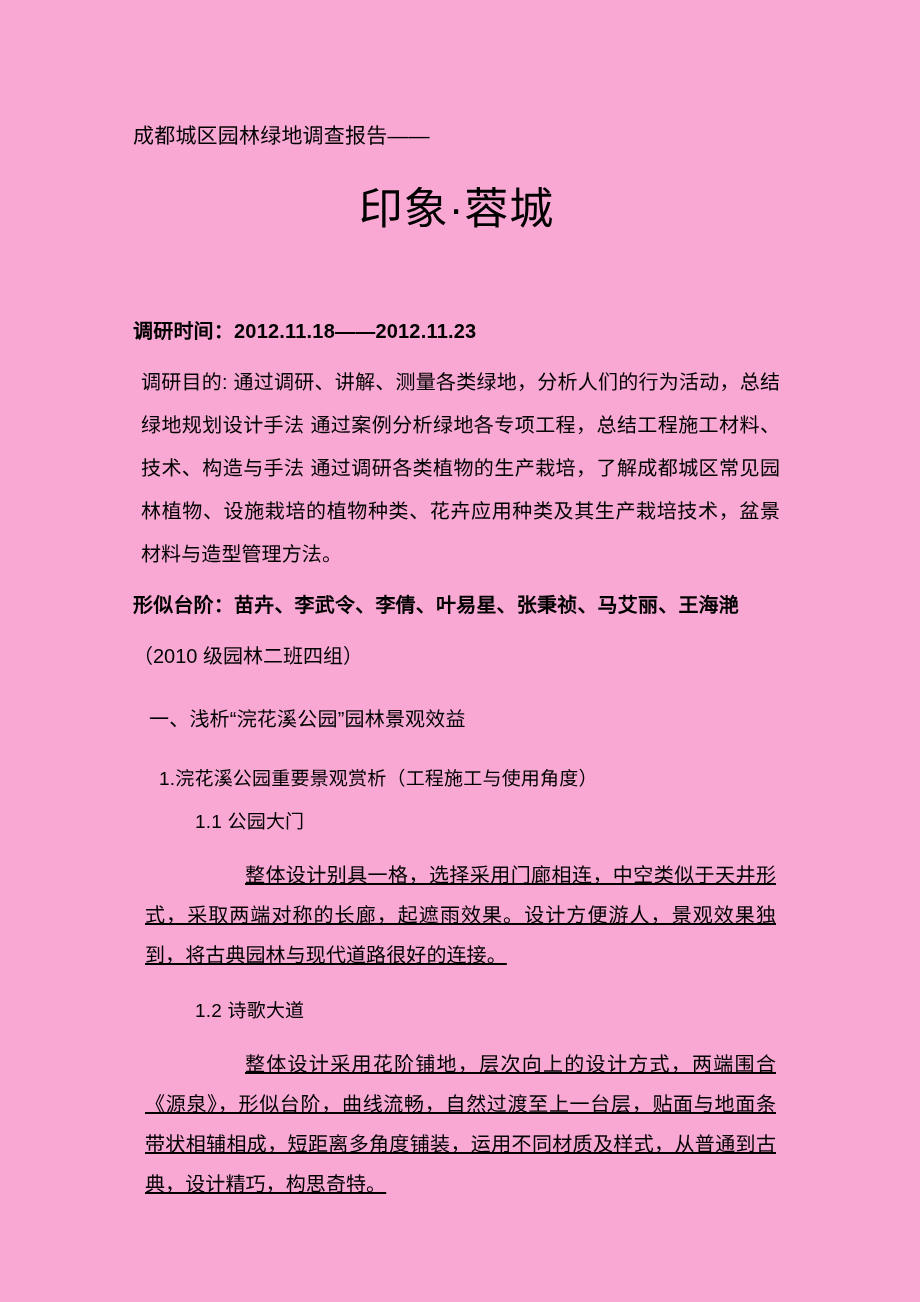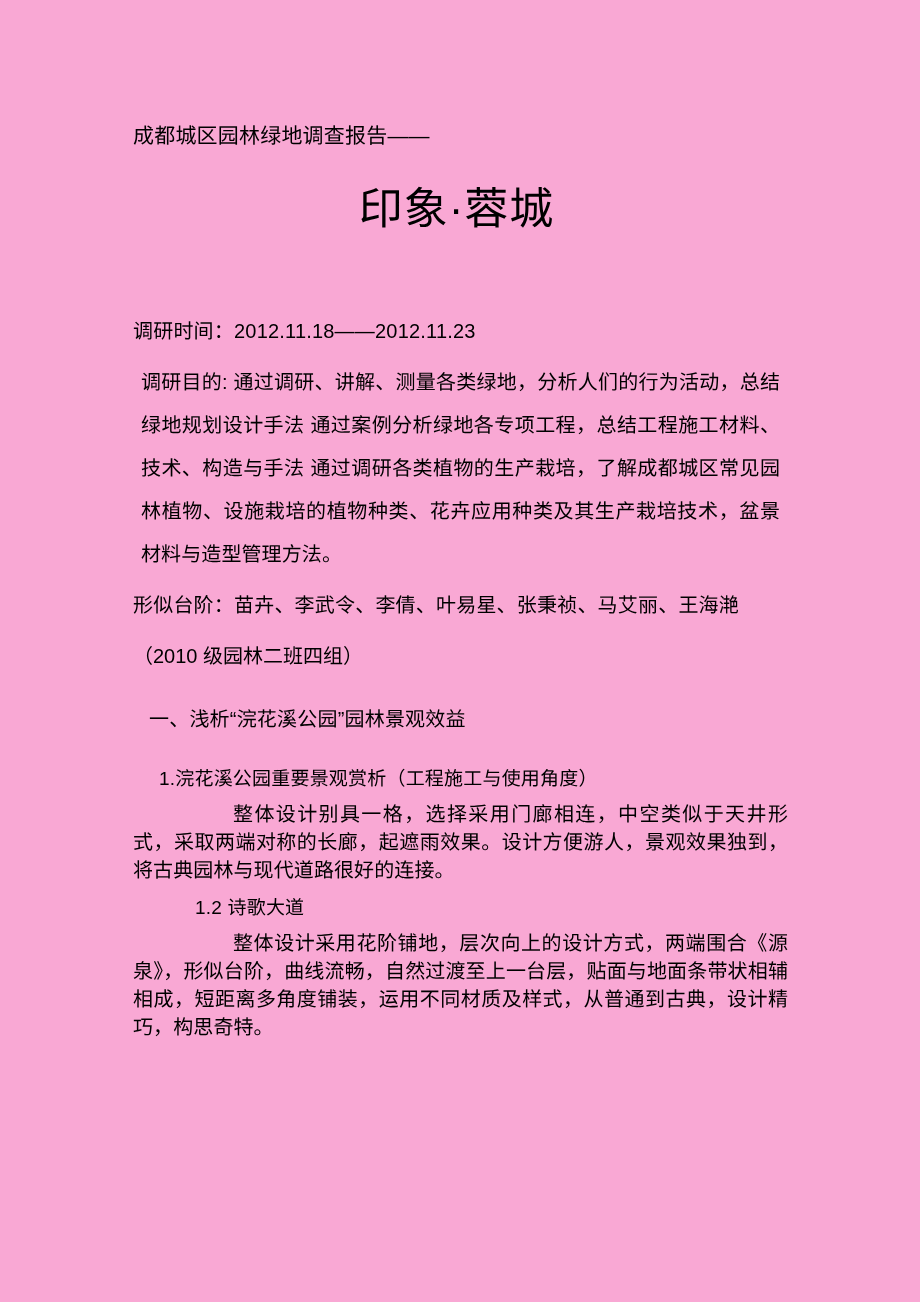--- a/index.html
+++ b/index.html
@@ -52,20 +52,21 @@
   
   .meta-block {
     padding-top: 74px;
   }
   .meta-line {
     font-size: 20px;
     line-height: 43px;
     margin: 0;
     letter-spacing: 0.2px;
     white-space: nowrap;
+    font-weight: bold;
   }
   .meta-para {
     font-size: 20px;
     line-height: 43px;
     margin: 8px;
     letter-spacing: 0.1px;
     text-align: justify;
     text-justify: inter-ideograph;
   }
   .class-line {
@@ -103,26 +104,27 @@
     margin: 0;
     padding-left: 62px;
     font-weight: normal;
     letter-spacing: 0.2px;
     white-space: nowrap;
   }
 
   
   .body-para {
     font-size: 20px;
-    line-height: 28px;
-    margin: 0;
+    line-height: 40px;
+    margin: 12px;
     text-indent: 100px;
     text-align: justify;
     text-justify: inter-ideograph;
     letter-spacing: 0.1px;
+    text-decoration: underline;
   }
   .gap-sm { height: 2px; }
 </style>
 </head>
 <body>
 
 <div class="page">
   <div class="content">
 
     <p class="doc-subtitle">成都城区园林绿地调查报告——</p>
@@ -137,20 +139,21 @@
 
       <p class="meta-line">形似台阶：苗卉、李武令、李倩、叶易星、张秉祯、马艾丽、王海滟</p>
 
       <p class="class-line">（2010 级园林二班四组）</p>
     </div>
 
     <h2 class="h-level1">一、浅析“浣花溪公园”园林景观效益</h2>
 
     <h3 class="h-level2">1.浣花溪公园重要景观赏析（工程施工与使用角度）</h3>
 
+    <h4 class="h-level3">1.1 公园大门</h4>
 
     <p class="body-para">整体设计别具一格，选择采用门廊相连，中空类似于天井形式，采取两端对称的长廊，起遮雨效果。设计方便游人，景观效果独到，将古典园林与现代道路很好的连接。</p>
 
     <div class="gap-sm"></div>
 
     <h4 class="h-level3">1.2 诗歌大道</h4>
 
     <p class="body-para">整体设计采用花阶铺地，层次向上的设计方式，两端围合《源泉》，形似台阶，曲线流畅，自然过渡至上一台层，贴面与地面条带状相辅相成，短距离多角度铺装，运用不同材质及样式，从普通到古典，设计精巧，构思奇特。</p>
 
   </div>

